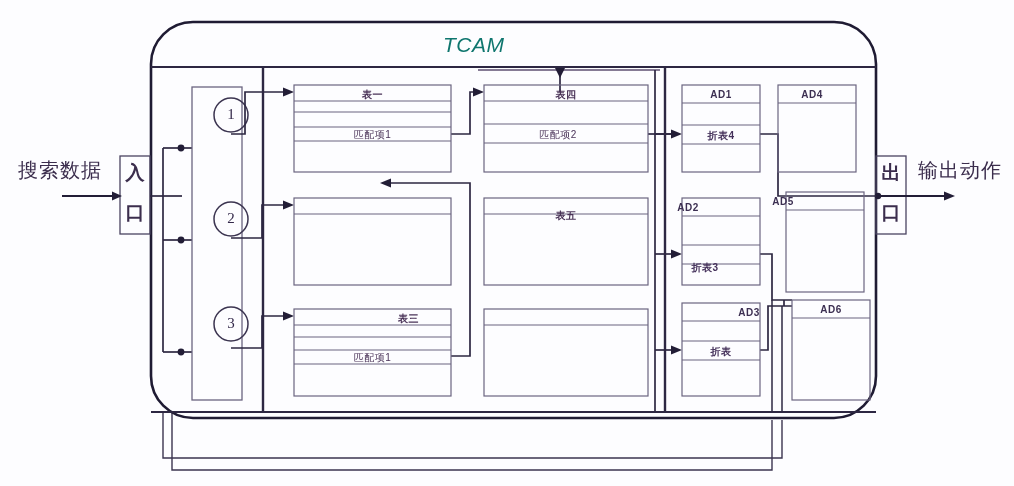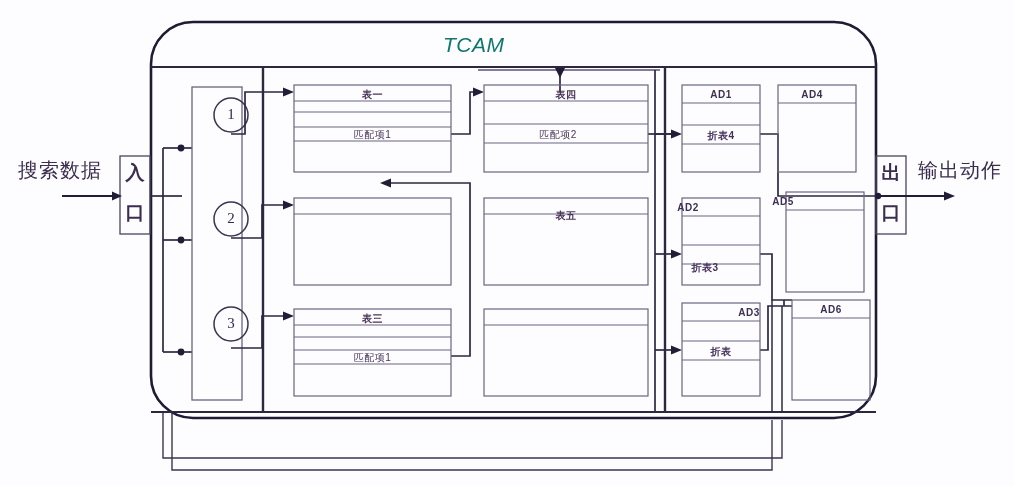--- a/index.html
+++ b/index.html
@@ -267,21 +267,21 @@
   <div class="lbl port-char" style="left:877px; top:200px;">口</div>
 
   <div class="lbl num-c" style="left:216px; top:106px;">1</div>
   <div class="lbl num-c" style="left:216px; top:210px;">2</div>
   <div class="lbl num-c" style="left:216px; top:315px;">3</div>
 
   <div class="lbl tbl-head" style="left:294px; top:88px; width:157px;">表一</div>
   <div class="lbl tbl-sub" style="left:294px; top:128px; width:157px;">匹配项1</div>
 
 
-  <div class="lbl tbl-head" style="left:294px; top:312px; width:157px;">表三</div>
+  <div class="lbl tbl-head" style="left:294px; top:312px; width:157px;padding-left:36px;">表三</div>
   <div class="lbl tbl-sub" style="left:294px; top:351px; width:157px;">匹配项1</div>
 
   <div class="lbl tbl-head" style="left:484px; top:88px; width:164px;">表四</div>
   <div class="lbl tbl-sub" style="left:484px; top:128px; width:148px;">匹配项2</div>
 
   <div class="lbl tbl-head" style="left:484px; top:201px; width:164px;margin-top:8px;">表五</div>
 
 
   <div class="lbl ad-head" style="left:682px; top:89px; width:78px;">AD1</div>
   <div class="lbl ad-sub" style="left:682px; top:129px; width:78px;">折表4</div>

